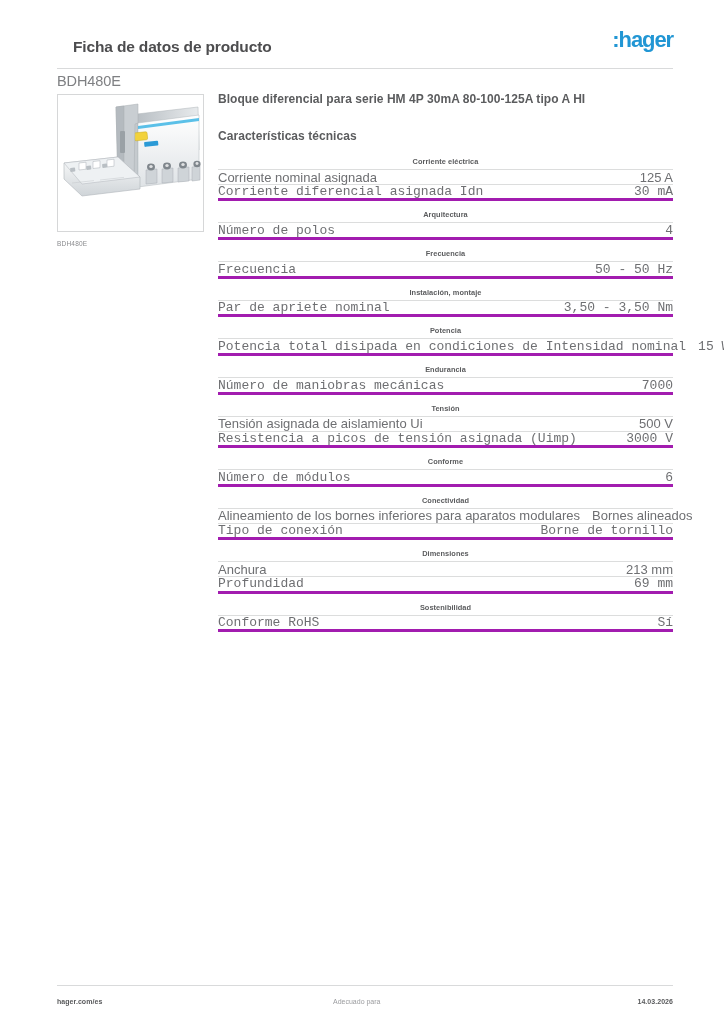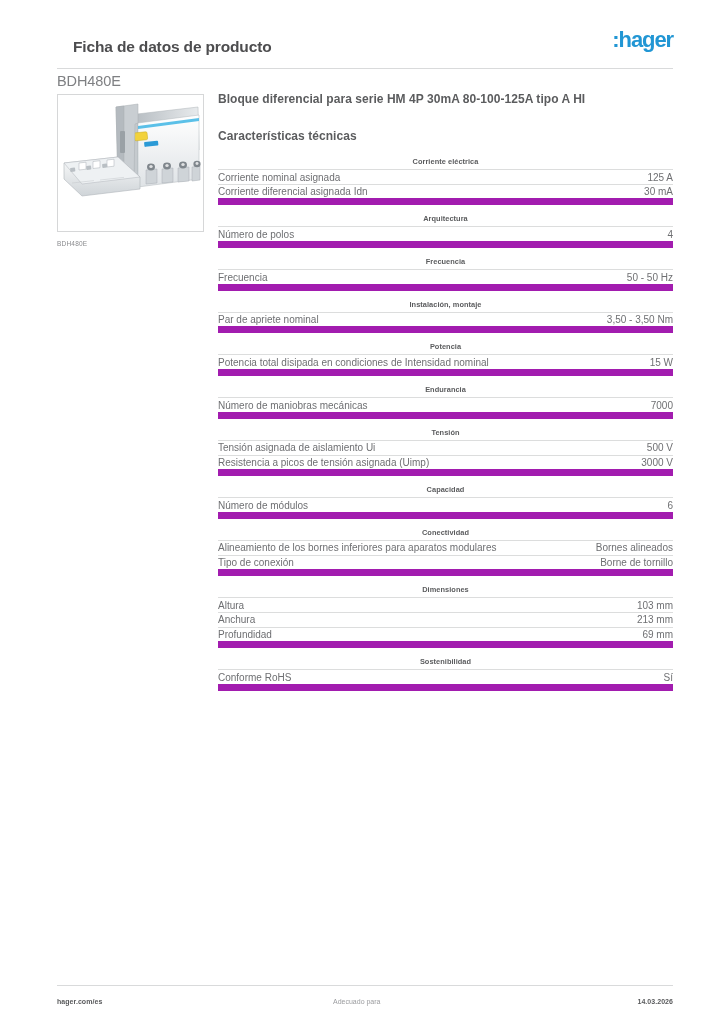--- a/index.html
+++ b/index.html
@@ -127,26 +127,27 @@
     padding-bottom: 3px;
     line-height: 9px;
     text-align: center;
   }
   .spec-row {
     display: flex;
     justify-content: space-between;
     align-items: baseline;
     border-top: 1px solid #dcdddd;
     padding: 2.5px 0 2.2px 0;
-    font-size: 10px;
+    font-size: 13px;
     line-height: 9px;
     color: #6e6f72;
   }
   .spec-group .spec-row:last-child {
-    border-bottom: 7px solid #a21caf;
+    border-bottom: 3px solid #a21caf;
+    font-family: Liberation Mono, monospace;
   }
   .spec-label {
     text-align: left;
     padding-right: 12px;
     white-space: nowrap;
   }
   .spec-value {
     text-align: center;
     white-space: nowrap;
   }
@@ -328,43 +329,39 @@
           <div class="spec-row">
             <span class="spec-label">Tensión asignada de aislamiento Ui</span>
             <span class="spec-value">500 V</span>
           </div>
           <div class="spec-row">
             <span class="spec-label">Resistencia a picos de tensión asignada (Uimp)</span>
             <span class="spec-value">3000 V</span>
           </div>
         </div>
         <div class="spec-group">
-          <div class="group-heading">Capacidad</div>
+          <div class="group-heading">Conforme</div>
           <div class="spec-row">
             <span class="spec-label">Número de módulos</span>
             <span class="spec-value">6</span>
           </div>
         </div>
         <div class="spec-group">
           <div class="group-heading">Conectividad</div>
           <div class="spec-row">
             <span class="spec-label">Alineamiento de los bornes inferiores para aparatos modulares</span>
             <span class="spec-value">Bornes alineados</span>
           </div>
           <div class="spec-row">
             <span class="spec-label">Tipo de conexión</span>
             <span class="spec-value">Borne de tornillo</span>
           </div>
         </div>
         <div class="spec-group">
           <div class="group-heading">Dimensiones</div>
-          <div class="spec-row">
-            <span class="spec-label">Altura</span>
-            <span class="spec-value">103 mm</span>
-          </div>
           <div class="spec-row">
             <span class="spec-label">Anchura</span>
             <span class="spec-value">213 mm</span>
           </div>
           <div class="spec-row">
             <span class="spec-label">Profundidad</span>
             <span class="spec-value">69 mm</span>
           </div>
         </div>
         <div class="spec-group">

